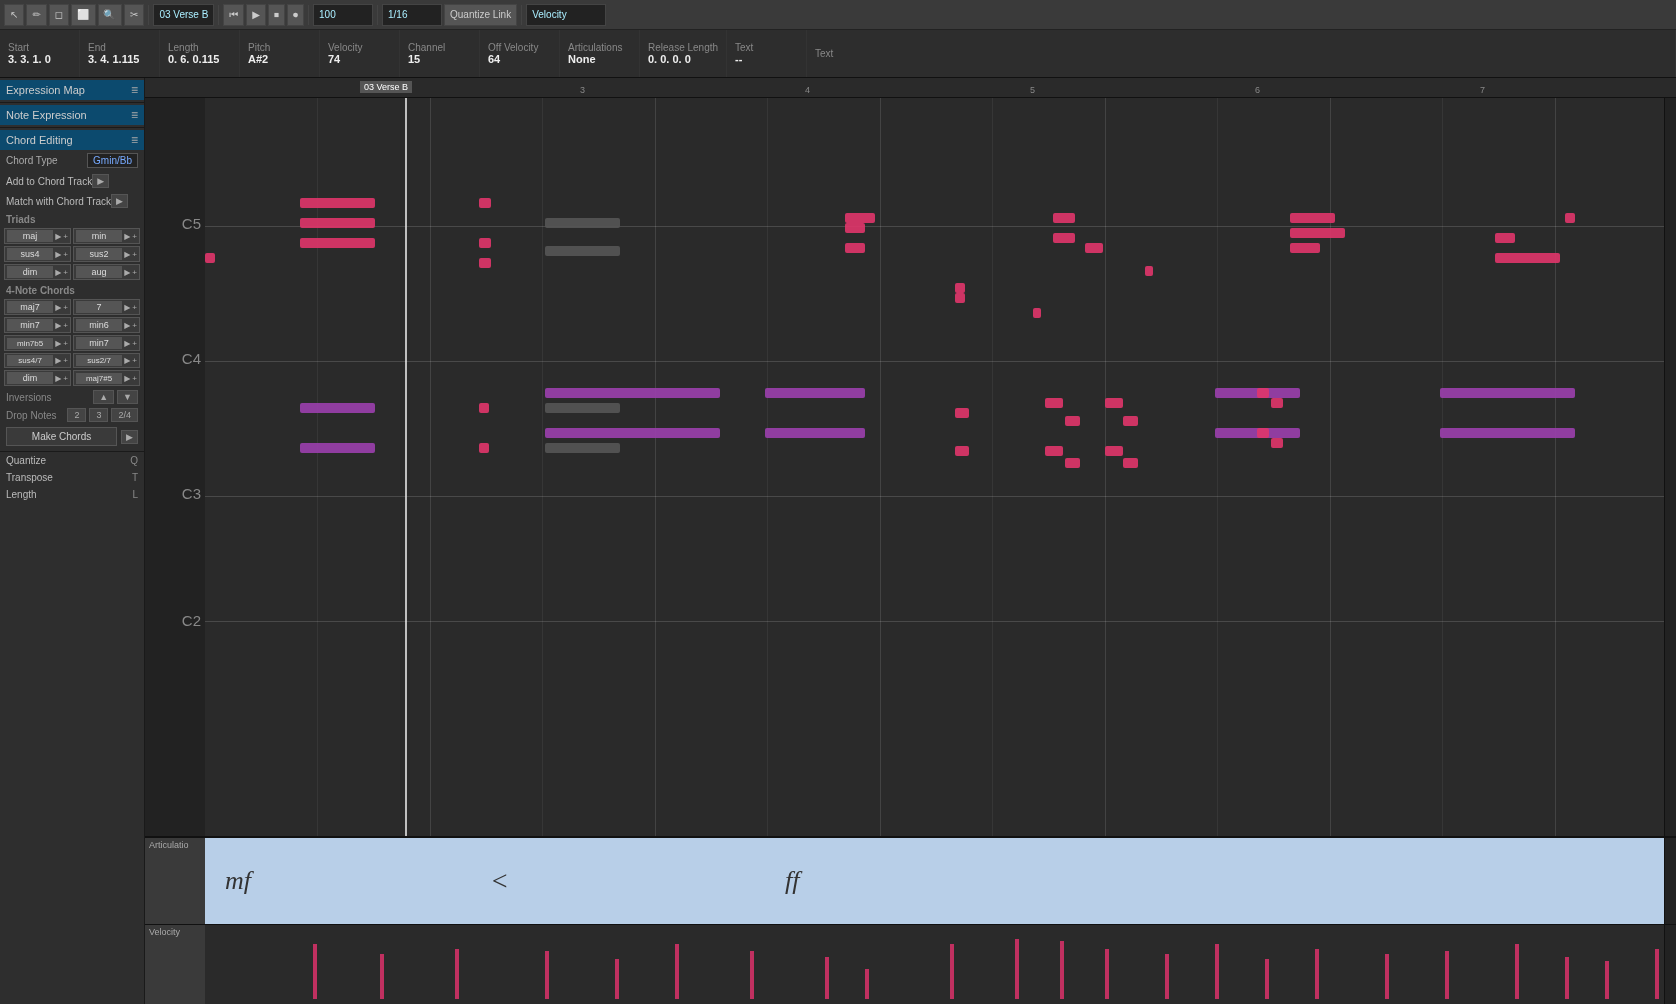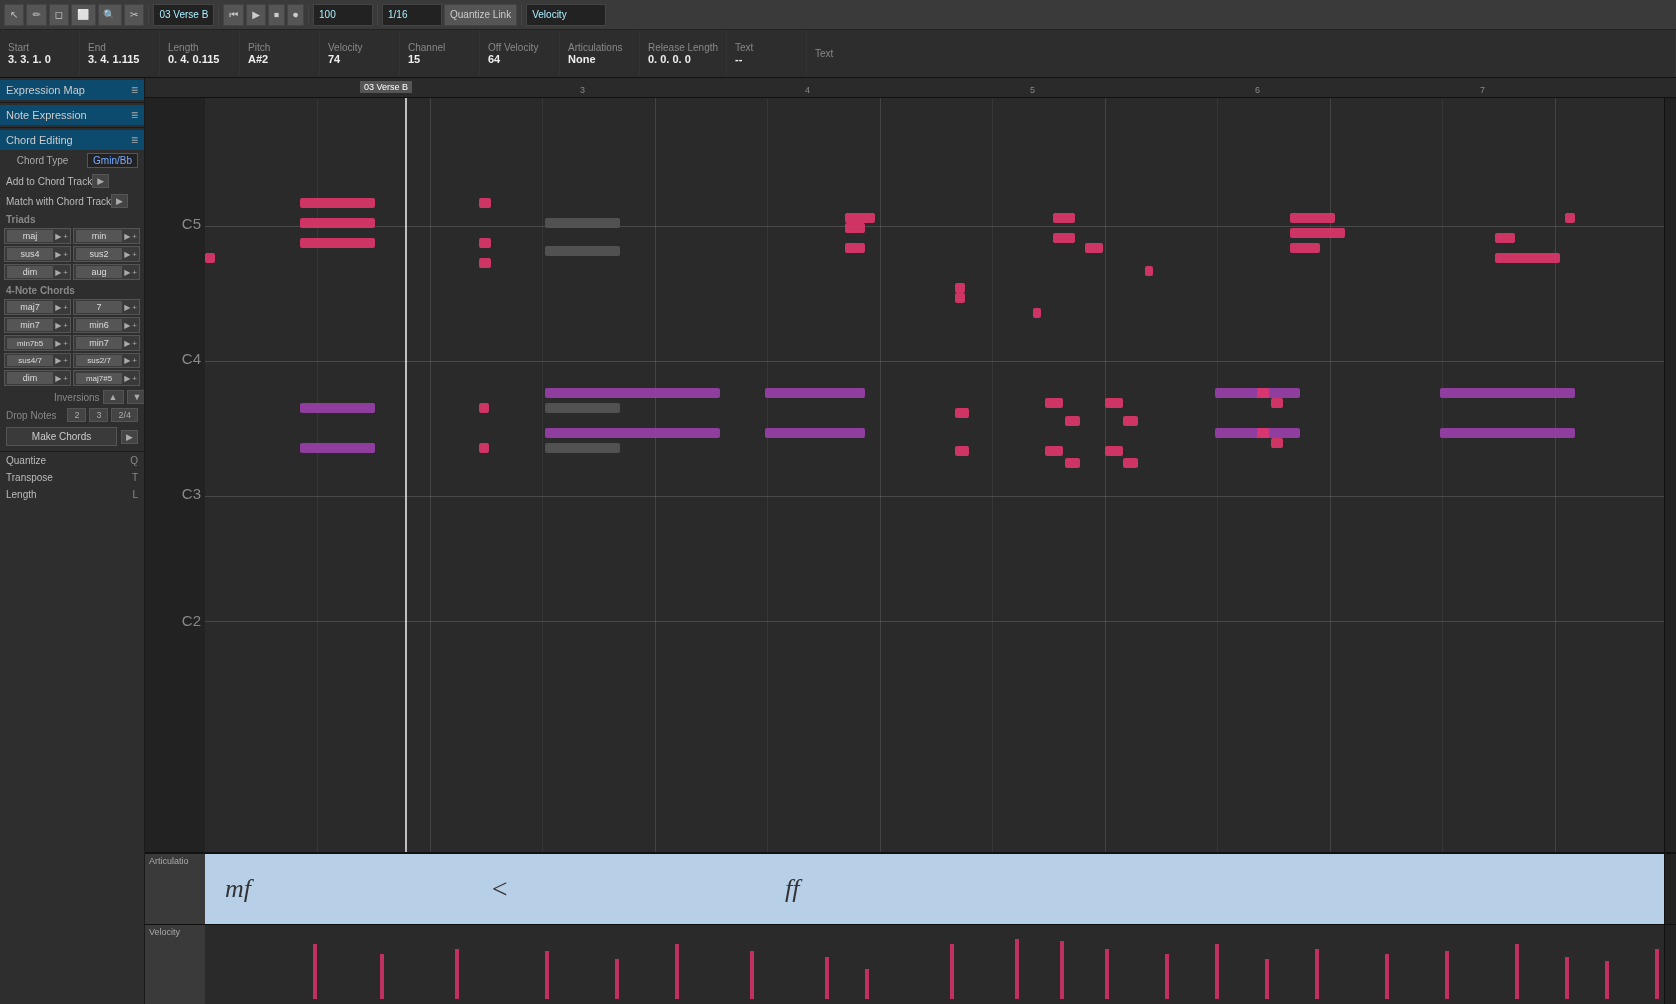--- a/index.html
+++ b/index.html
@@ -105,21 +105,20 @@
       font-size: 9px;
       padding: 1px 4px;
       cursor: pointer;
       flex-shrink: 0;
     }
     .chord-type-row {
       display: flex;
       align-items: center;
       padding: 3px 6px;
       gap: 8px;
-      text-align: center;
     }
     .chord-type-label { color: #aaa; font-size: 10px; flex: 1; }
     .chord-type-value {
       background: #222;
       border: 1px solid #555;
       color: #7af;
       font-size: 10px;
       padding: 1px 5px;
     }
     .triads-grid {
@@ -150,21 +149,20 @@
       color: #888;
       font-size: 10px;
       padding: 3px 6px 1px 6px;
       font-weight: bold;
     }
     .inversions-row {
       display: flex;
       align-items: center;
       padding: 2px 6px;
       gap: 3px;
-      margin-left: 48px;
     }
     .inv-btn {
       background: #444;
       border: 1px solid #555;
       color: #aaa;
       font-size: 9px;
       padding: 1px 5px;
       cursor: pointer;
     }
     .inv-label { color: #888; font-size: 10px; flex: 1; }
@@ -278,21 +276,21 @@
 
     
     #bottom-panels {
       display: flex;
       flex-direction: column;
       border-top: 2px solid #111;
     }
 
     
     #articulation-panel {
-      height: 70px;
+      height: 86px;
       background: #b8cfe8;
       display: flex;
       position: relative;
     }
     .art-label {
       position: absolute;
       left: 0;
       top: 0;
       width: 60px;
       font-size: 9px;
@@ -448,21 +446,21 @@
   <div class="info-col">
     <span class="info-label">Start</span>
     <span class="info-value">3. 3. 1. 0</span>
   </div>
   <div class="info-col">
     <span class="info-label">End</span>
     <span class="info-value">3. 4. 1.115</span>
   </div>
   <div class="info-col">
     <span class="info-label">Length</span>
-    <span class="info-value">0. 4. 0.115</span>
+    <span class="info-value">0. 6. 0.115</span>
   </div>
   <div class="info-col">
     <span class="info-label">Pitch</span>
     <span class="info-value">A#2</span>
   </div>
   <div class="info-col">
     <span class="info-label">Velocity</span>
     <span class="info-value">74</span>
   </div>
   <div class="info-col">

